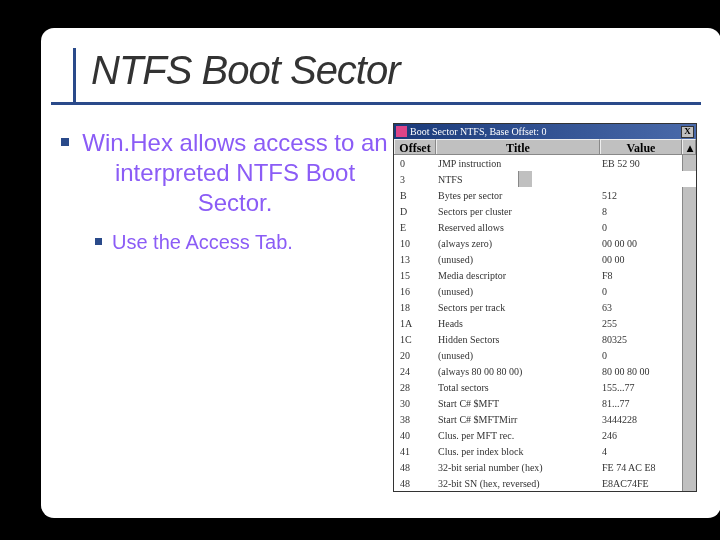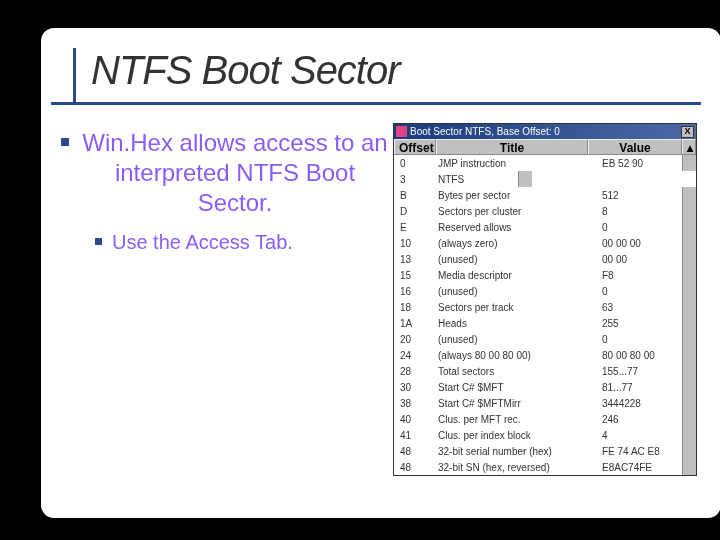--- a/index.html
+++ b/index.html
@@ -87,21 +87,21 @@
   .btext.small {
     font-size: 20px;
   }
   .winhex {
     position: absolute;
     top: 95px;
     left: 352px;
     width: 304px;
     background: #a16207;
     border: 1px solid #333;
-    font-family: Liberation Sans, sans-serif;
+    font-family: Liberation Serif, serif;
     font-size: 10px;
   }
   .titlebar {
     background: #2a4a8a;
     background: linear-gradient(to right, #1a3a7a, #4a6aaa);
     color: #fff;
     display: flex;
     align-items: center;
     padding: 1px 2px;
     height: 15px;
@@ -136,21 +136,21 @@
     border-right: 1px solid #888;
     border-top: 1px solid #eee;
     border-left: 1px solid #eee;
     padding: 1px 4px;
     font-size: 12px;
     font-weight: bold;
     text-align: center;
   }
   .col-offset { width: 42px; }
   .col-title { flex: 1; }
-  .col-value { width: 94px; }
+  .col-value { width: 82px; }
   .col-scroll { width: 14px; }
   .rows {
     background: #fff;
   }
   .row {
     display: flex;
     height: 16px;
     align-items: center;
     font-size: 10px;
     color: #333;
@@ -253,20 +253,26 @@
           <div class="c3">63</div>
           <div class="sc"></div>
         </div>
         <div class="row">
           <div class="c1">1A</div>
           <div class="c2">Heads</div>
           <div class="c3">255</div>
           <div class="sc"></div>
         </div>
         <div class="row">
+          <div class="c1">1C</div>
+          <div class="c2">Hidden Sectors</div>
+          <div class="c3">80325</div>
+          <div class="sc"></div>
+        </div>
+        <div class="row">
           <div class="c1">20</div>
           <div class="c2">(unused)</div>
           <div class="c3">0</div>
           <div class="sc"></div>
         </div>
         <div class="row">
           <div class="c1">24</div>
           <div class="c2">(always 80 00 80 00)</div>
           <div class="c3">80 00 80 00</div>
           <div class="sc"></div>

